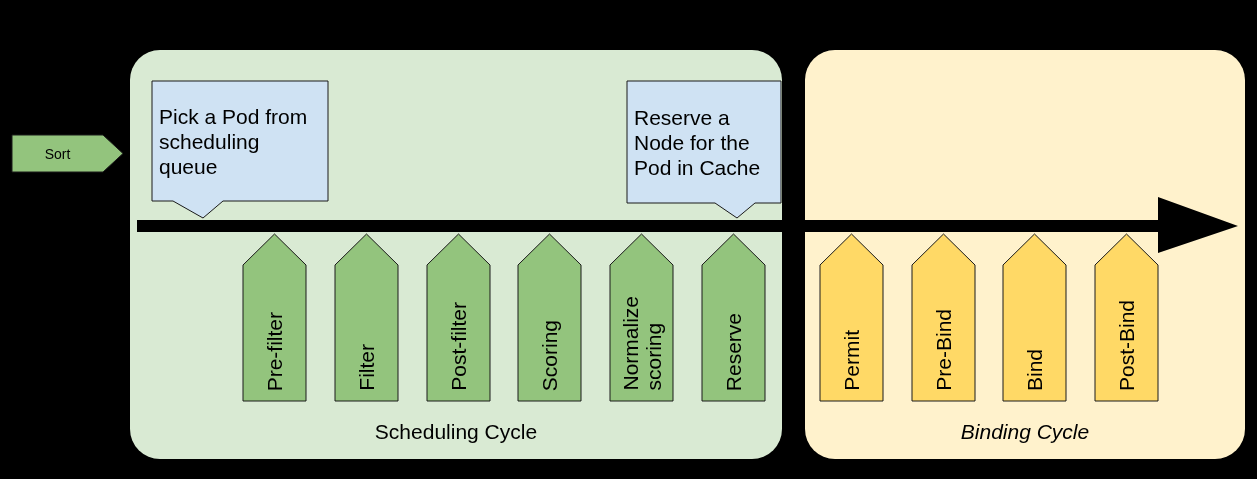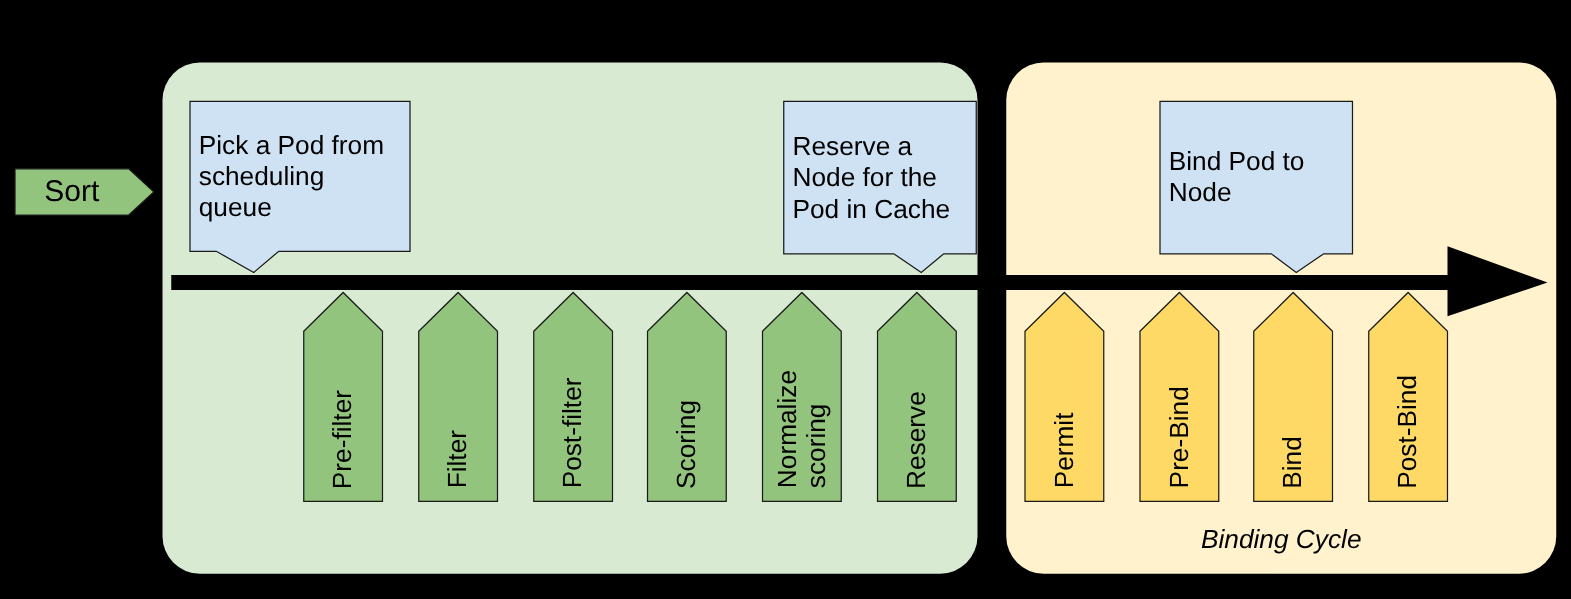--- a/index.html
+++ b/index.html
@@ -9,21 +9,21 @@
   }
   .panel{position:absolute;top:50px;height:409px;border-radius:30px;}
   .panel-scheduling{left:130px;width:652px;background:#d9ead3;}
   .panel-binding{left:805px;width:440px;background:#fff2cc;}
   .timeline-svg{position:absolute;left:0;top:0;pointer-events:none;}
   .sort{position:absolute;left:12px;top:135px;width:111px;height:38px;}
   .sort svg{position:absolute;left:-1px;top:-1px;}
   .sort-label{
     position:absolute;left:0;top:0;width:91px;height:38px;
     display:flex;align-items:center;justify-content:center;
-    font-size:24px;
+    font-size:14px;
     text-align:right;
   }
   .callout{position:absolute;}
   .callout svg{position:absolute;left:-1px;top:-1px;}
   .callout-text{
     position:absolute;left:0;top:0;box-sizing:border-box;
     display:flex;flex-direction:column;justify-content:center;
     padding-left:7px;padding-right:4px;
     font-size:21px;line-height:25px;white-space:pre-line;
   }
@@ -73,27 +73,20 @@
 
   <div class="callout" style="left:627px;top:81px;width:154px;height:137px">
     <svg width="156" height="139" viewBox="-1 -1 156 139">
       <polygon points="0,0 154,0 154,122 128,122 110,137 88,122 0,122" stroke="#1a1a1a" stroke-width="1" fill="#cfe2f3"></polygon>
     </svg>
     <div class="callout-text" style="width:154px;height:122px">Reserve a
 Node for the
 Pod in Cache</div>
   </div>
 
-  <div class="callout" style="left:928px;top:81px;width:154px;height:137px">
-    <svg width="156" height="139" viewBox="-1 -1 156 139">
-      <polygon points="0,0 154,0 154,122 131,122 109,137 89,122 0,122" stroke="#1a1a1a" stroke-width="1" fill="#cfe2f3"></polygon>
-    </svg>
-    <div class="callout-text" style="width:154px;height:122px">Bind Pod to
-Node</div>
-  </div>
 
   <div class="stage" style="left:243px">
     <svg width="65" height="169" viewBox="-1 -1 65 169">
       <polygon points="0,31 31.5,0 63,31 63,167 0,167" stroke="#1a1a1a" stroke-width="1" fill="#93c47d"></polygon>
     </svg>
     <span class="stage-label">Pre-filter</span>
   </div>
   <div class="stage" style="left:335px">
     <svg width="65" height="169" viewBox="-1 -1 65 169">
       <polygon points="0,31 31.5,0 63,31 63,167 0,167" stroke="#1a1a1a" stroke-width="1" fill="#93c47d"></polygon>
@@ -144,15 +137,16 @@
     </svg>
     <span class="stage-label">Bind</span>
   </div>
   <div class="stage" style="left:1095px">
     <svg width="65" height="169" viewBox="-1 -1 65 169">
       <polygon points="0,31 31.5,0 63,31 63,167 0,167" stroke="#1a1a1a" stroke-width="1" fill="#ffd966"></polygon>
     </svg>
     <span class="stage-label">Post-Bind</span>
   </div>
 
+  <div class="cycle-label cycle-label-scheduling">Scheduling Cycle</div>
   <div class="cycle-label cycle-label-binding">Binding Cycle</div>
 
 </div>
 
 </body></html>

